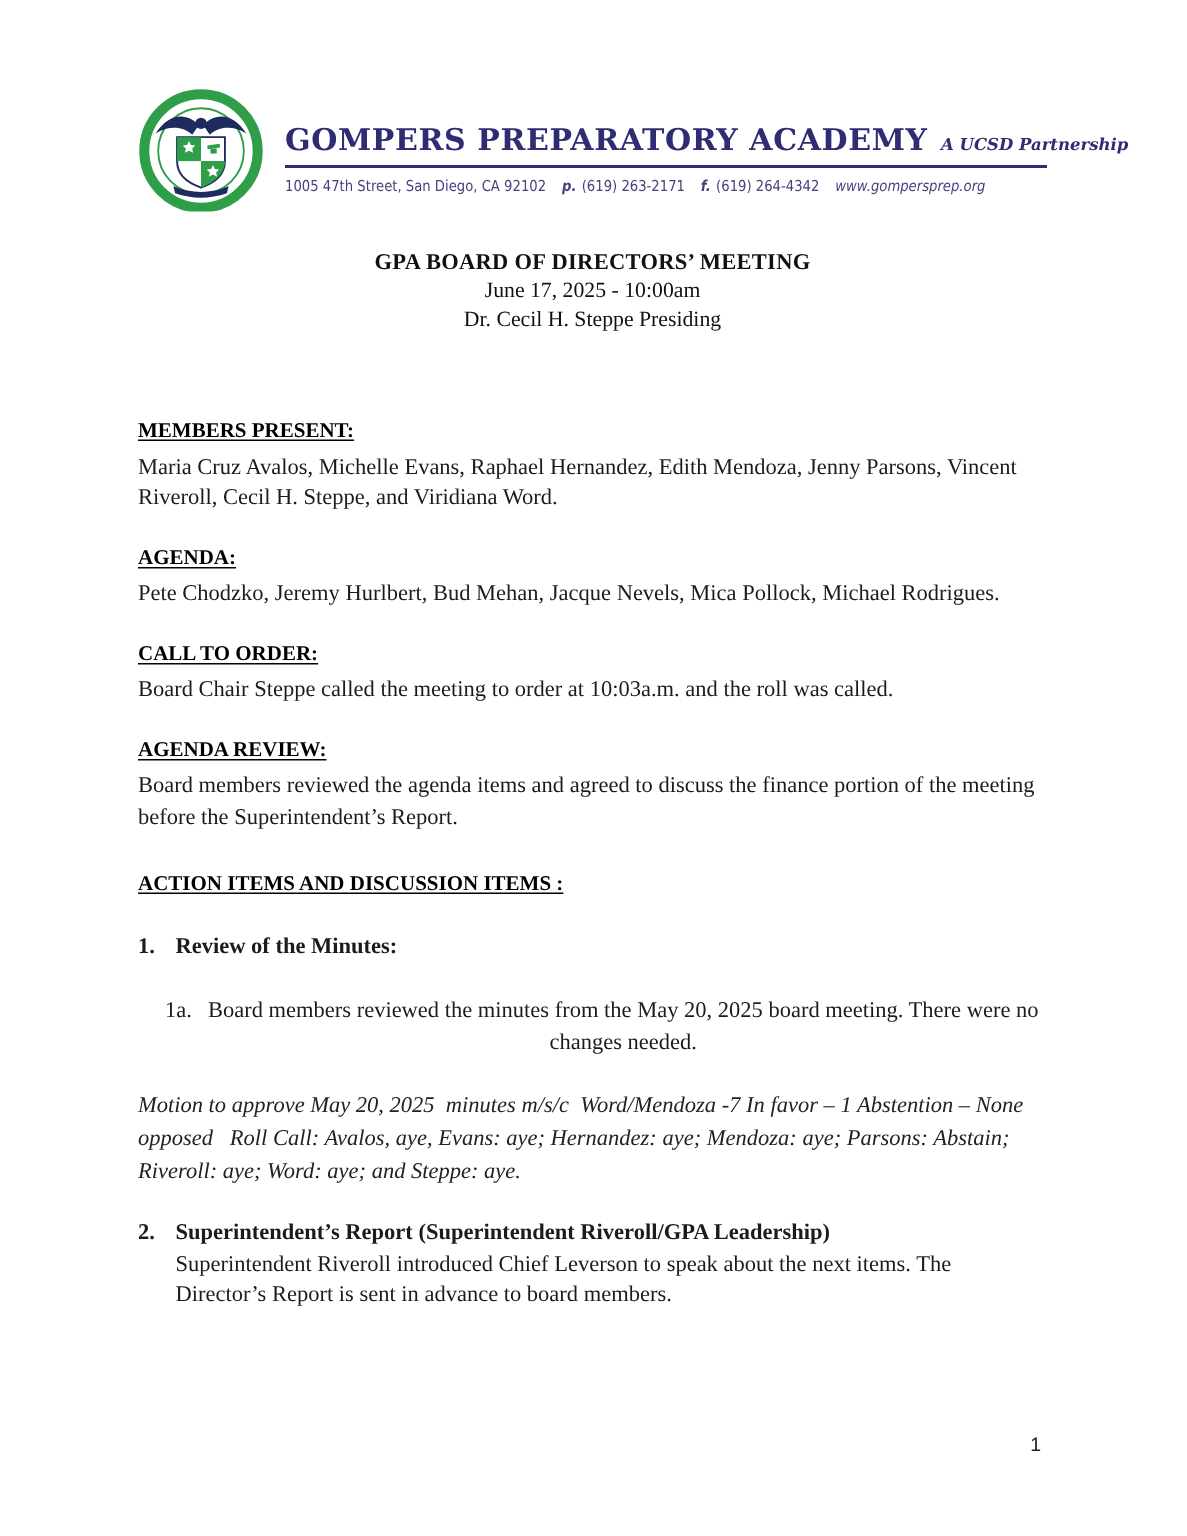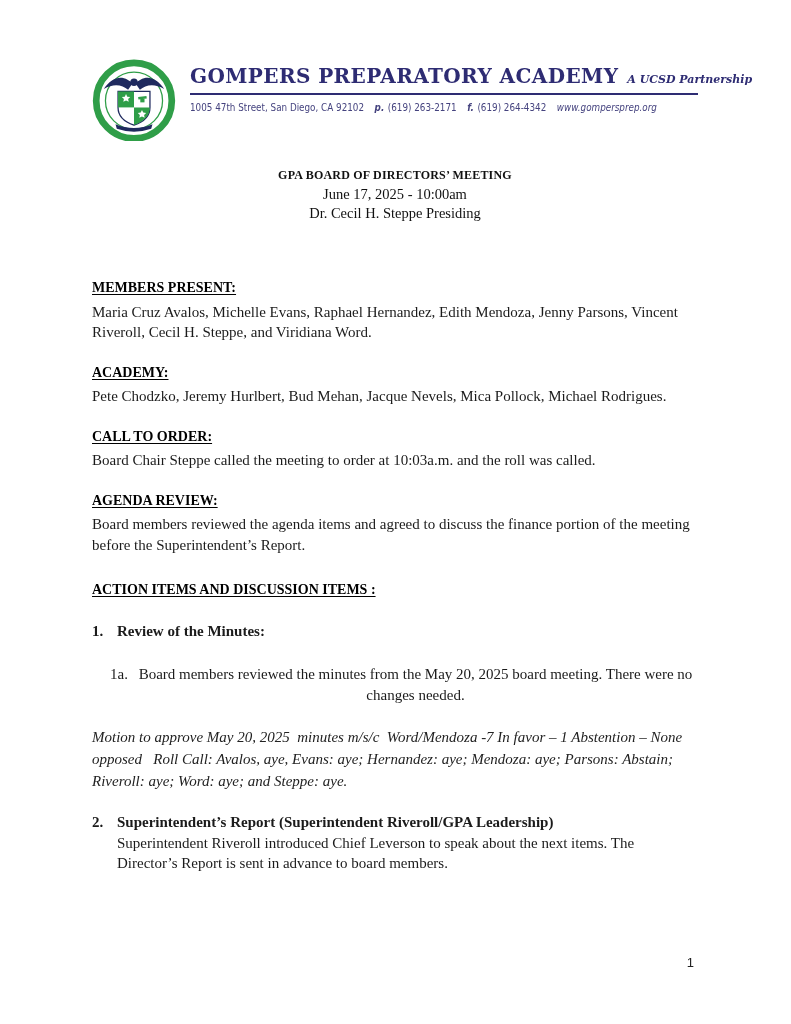--- a/index.html
+++ b/index.html
@@ -4,32 +4,32 @@
 <style>
   * { margin:0; padding:0; box-sizing:border-box; }
   html,body { background:#ffffff; }
   body { width:791px; height:1024px; font-family:"Liberation Serif", serif; color:#1b1b1b; }
   .page { position:relative; width:791px; height:1024px; background:#fff; padding:57px 93px 0 92px; overflow:hidden; }
 
   
   .letterhead { display:flex; align-items:flex-start; gap:14px; }
   .logo { width:84px; height:84px; flex:0 0 auto; }
   .lh-right { flex:1; min-width:0; padding-top:7px; }
-  .school-line { display:flex; align-items:baseline; gap:9px; white-space:nowrap; }
+  .school-line { display:flex; align-items:baseline; gap:9px; white-space:nowrap;margin-top:17px; }
   .school-name { font-family:"DejaVu Serif", serif; font-weight:bold; font-size:20px; letter-spacing:0.4px; color:#2e2c73; }
   .partnership { font-family:"DejaVu Serif", serif; font-weight:bold; font-style:italic; font-size:11px; color:#2e2c73; }
   .lh-rule { border:none; border-top:2.5px solid #2e2c73; margin:5px 0 7px; }
   .address-line { font-family:"DejaVu Sans", sans-serif; font-size:10px; color:#45437f; white-space:nowrap; display:flex; gap:12px; transform:scaleX(0.88); transform-origin:left center; }
   .addr-group { display:inline-flex; gap:4px; }
   .it { font-style:italic; font-weight:bold; }
   .web { font-style:italic; }
 
   
   .title-block { margin-top:25px; text-align:center; font-size:14.5px; line-height:19px; color:#111; }
-  .title-block .t1 { font-weight:bold; font-size:12px; letter-spacing:0.2px; }
+  .title-block .t1 { font-weight:bold; font-size:15px; letter-spacing:0.2px; }
 
   
   .content { margin-top:55px; font-size:15px; line-height:20.5px; }
   .sec { margin-top:20px; }
   .sec:first-child { margin-top:0; }
   .sec h2 { font-size:14px; font-weight:bold; color:#000; text-decoration:underline; text-underline-offset:2px; line-height:20.5px; }
   .sec p { margin-top:3px; }
   .sec.no-body { margin-top:25px; }
 
   .item { display:flex; margin-top:20px; }
@@ -95,21 +95,21 @@
   </div>
 
   <div class="content">
 
     <section class="sec">
       <h2>MEMBERS PRESENT:</h2>
       <p>Maria Cruz Avalos, Michelle Evans, Raphael Hernandez, Edith Mendoza, Jenny Parsons, Vincent Riveroll, Cecil H. Steppe, and Viridiana Word.</p>
     </section>
 
     <section class="sec">
-      <h2>ACADEMY:</h2>
+      <h2>AGENDA:</h2>
       <p>Pete Chodzko, Jeremy Hurlbert, Bud Mehan, Jacque Nevels, Mica Pollock, Michael Rodrigues.</p>
     </section>
 
     <section class="sec">
       <h2>CALL TO ORDER:</h2>
       <p>Board Chair Steppe called the meeting to order at 10:03a.m. and the roll was called.</p>
     </section>
 
     <section class="sec">
       <h2>AGENDA REVIEW:</h2>

